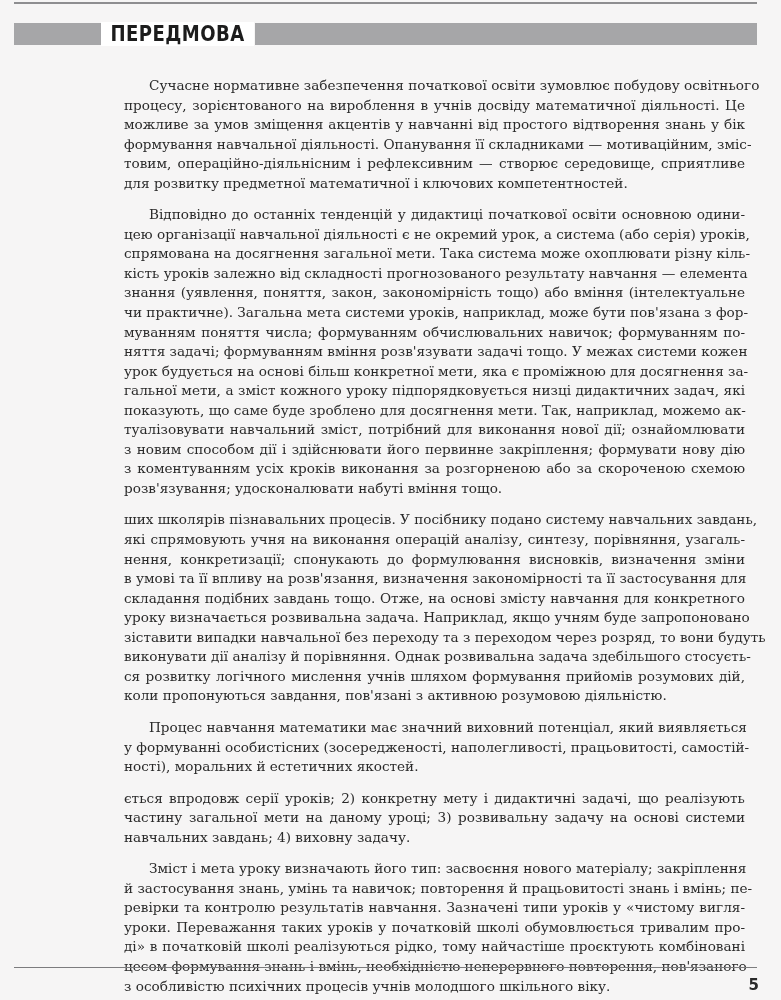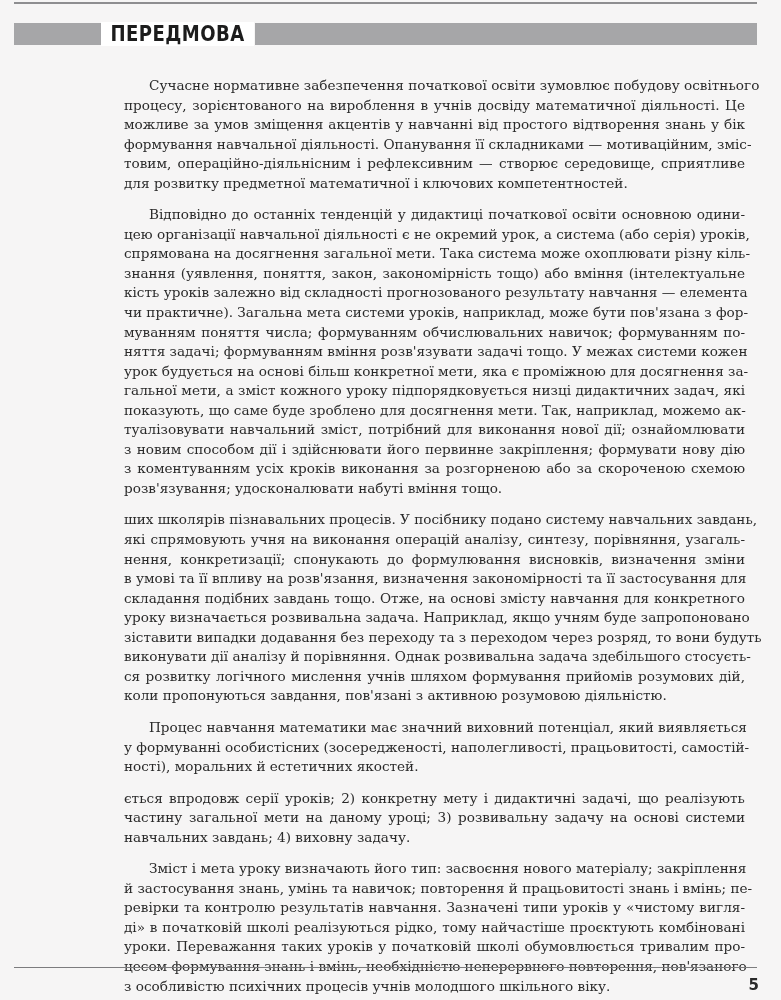--- a/index.html
+++ b/index.html
@@ -73,60 +73,60 @@
       <span class="line">процесу, зорієнтованого на вироблення в учнів досвіду математичної діяльності. Це</span>
       <span class="line">можливе за умов зміщення акцентів у навчанні від простого відтворення знань у бік</span>
       <span class="line">формування навчальної діяльності. Опанування її складниками — мотиваційним, зміс-</span>
       <span class="line">товим, операційно-діяльнісним і рефлексивним — створює середовище, сприятливе</span>
       <span class="line last">для розвитку предметної математичної і ключових компетентностей.</span>
     </div>
     <div class="para">
       <span class="line first">Відповідно до останніх тенденцій у дидактиці початкової освіти основною одини-</span>
       <span class="line">цею організації навчальної діяльності є не окремий урок, а система (або серія) уроків,</span>
       <span class="line">спрямована на досягнення загальної мети. Така система може охоплювати різну кіль-</span>
+      <span class="line">кість уроків залежно від складності прогнозованого результату навчання — елемента</span>
       <span class="line">знання (уявлення, поняття, закон, закономірність тощо) або вміння (інтелектуальне</span>
-      <span class="line">кість уроків залежно від складності прогнозованого результату навчання — елемента</span>
       <span class="line">чи практичне). Загальна мета системи уроків, наприклад, може бути пов'язана з фор-</span>
       <span class="line">муванням поняття числа; формуванням обчислювальних навичок; формуванням по-</span>
       <span class="line">няття задачі; формуванням вміння розв'язувати задачі тощо. У межах системи кожен</span>
       <span class="line">урок будується на основі більш конкретної мети, яка є проміжною для досягнення за-</span>
       <span class="line">гальної мети, а зміст кожного уроку підпорядковується низці дидактичних задач, які</span>
       <span class="line">показують, що саме буде зроблено для досягнення мети. Так, наприклад, можемо ак-</span>
       <span class="line">туалізовувати навчальний зміст, потрібний для виконання нової дії; ознайомлювати</span>
       <span class="line">з новим способом дії і здійснювати його первинне закріплення; формувати нову дію</span>
       <span class="line">з коментуванням усіх кроків виконання за розгорненою або за скороченою схемою</span>
       <span class="line last">розв'язування; удосконалювати набуті вміння тощо.</span>
     </div>
     <div class="para">
       <span class="line">ших школярів пізнавальних процесів. У посібнику подано систему навчальних завдань,</span>
       <span class="line">які спрямовують учня на виконання операцій аналізу, синтезу, порівняння, узагаль-</span>
       <span class="line">нення, конкретизації; спонукають до формулювання висновків, визначення зміни</span>
       <span class="line">в умові та її впливу на розв'язання, визначення закономірності та її застосування для</span>
       <span class="line">складання подібних завдань тощо. Отже, на основі змісту навчання для конкретного</span>
       <span class="line">уроку визначається розвивальна задача. Наприклад, якщо учням буде запропоновано</span>
-      <span class="line">зіставити випадки додавання без переходу та з переходом через розряд, то вони будуть</span>
+      <span class="line">зіставити випадки навчальної без переходу та з переходом через розряд, то вони будуть</span>
       <span class="line">виконувати дії аналізу й порівняння. Однак розвивальна задача здебільшого стосуєть-</span>
       <span class="line">ся розвитку логічного мислення учнів шляхом формування прийомів розумових дій,</span>
       <span class="line last">коли пропонуються завдання, пов'язані з активною розумовою діяльністю.</span>
     </div>
     <div class="para">
       <span class="line first">Процес навчання математики має значний виховний потенціал, який виявляється</span>
       <span class="line">у формуванні особистісних (зосередженості, наполегливості, працьовитості, самостій-</span>
       <span class="line last">ності), моральних й естетичних якостей.</span>
     </div>
     <div class="para">
       <span class="line">ється впродовж серії уроків; 2) конкретну мету і дидактичні задачі, що реалізують</span>
       <span class="line">частину загальної мети на даному уроці; 3) розвивальну задачу на основі системи</span>
       <span class="line last">навчальних завдань; 4) виховну задачу.</span>
     </div>
     <div class="para">
       <span class="line first">Зміст і мета уроку визначають його тип: засвоєння нового матеріалу; закріплення</span>
       <span class="line">й застосування знань, умінь та навичок; повторення й працьовитості знань і вмінь; пе-</span>
       <span class="line">ревірки та контролю результатів навчання. Зазначені типи уроків у «чистому вигля-</span>
+      <span class="line">уроки. Переважання таких уроків у початковій школі обумовлюється тривалим про-</span>
       <span class="line">ді» в початковій школі реалізуються рідко, тому найчастіше проєктують комбіновані</span>
-      <span class="line">уроки. Переважання таких уроків у початковій школі обумовлюється тривалим про-</span>
       <span class="line">цесом формування знань і вмінь, необхідністю неперервного повторення, пов'язаного</span>
       <span class="line last">з особливістю психічних процесів учнів молодшого шкільного віку.</span>
     </div>
   </div>
 
 <div class="bottom-rule"></div>
 <div class="page-number">5</div>
 
 </body></html>

